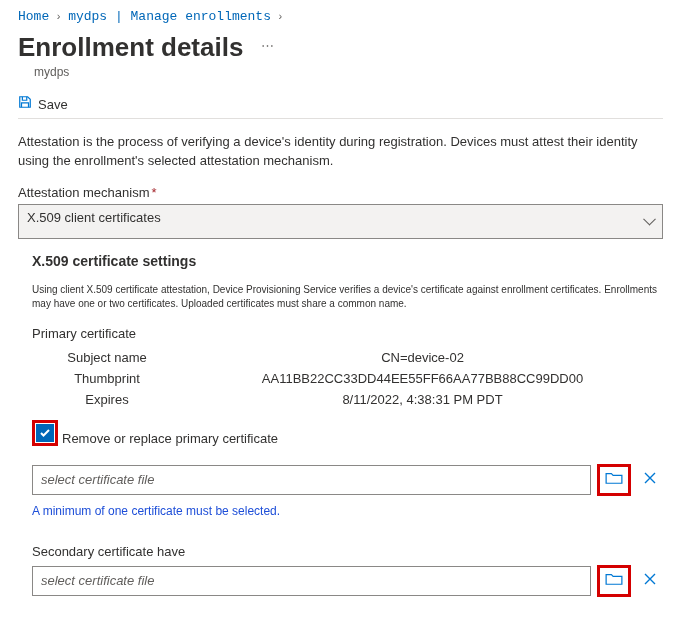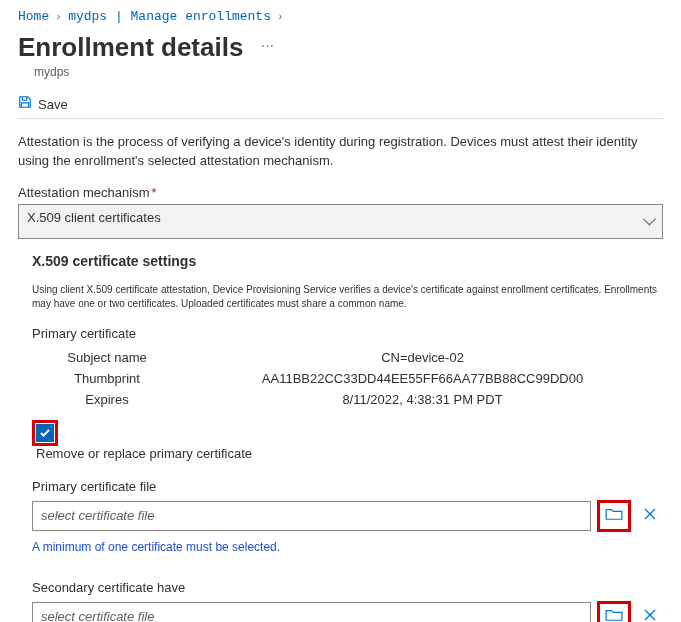--- a/index.html
+++ b/index.html
@@ -62,21 +62,21 @@
     .section h3 { font-size: 14px; font-weight: 700; margin-bottom: 14px; }
     .section-desc { font-size: 10px; line-height: 1.45; margin-bottom: 14px; margin-top: 8px; }
     .sub-label { font-size: 13px; margin-bottom: 6px; }
 
     
     .prop-row { display: flex; padding: 3px 0; font-size: 13px; text-align: center; }
     .prop-key { width: 150px; color: #323130; }
     .prop-val { flex: 1; }
 
     
-    .check-row { display: flex; align-items: flex-start; margin-top: 10px; flex-direction: column; }
+    .check-row { display: flex; align-items: flex-end; margin-top: 10px; }
     .check-highlight { border: 3px solid #d40000; padding: 1px; display: inline-flex; }
     .checkbox {
       width: 18px; height: 18px;
       background: #0067b8;
       display: inline-flex; align-items: center; justify-content: center;
       cursor: pointer;
     }
     .checkbox svg { width: 12px; height: 12px; stroke: #fff; }
     .check-label { padding-left: 4px; font-size: 13px; }
 
@@ -163,21 +163,20 @@
         <span class="checkbox">
           <svg viewBox="0 0 12 12" fill="none" stroke-width="2">
               <path d="M2 6l2.5 2.5L10 3"></path>
             </svg>
         </span>
       </span>
       <span class="check-label">Remove or replace primary certificate</span>
     </div>
 
     <div class="file-block">
-      <div class="sub-label">Primary certificate file</div>
       <div class="file-row">
         <div class="file-input">select certificate file</div>
         <span class="folder-highlight">
           <span class="folder-btn">
             <span>
               <svg viewBox="0 0 20 16" fill="none" stroke="#0078d4" stroke-width="1.4">
                 <path d="M1 3h6l2 2h10v9H1V3z"></path>
               </svg>
             </span>
           </span>

